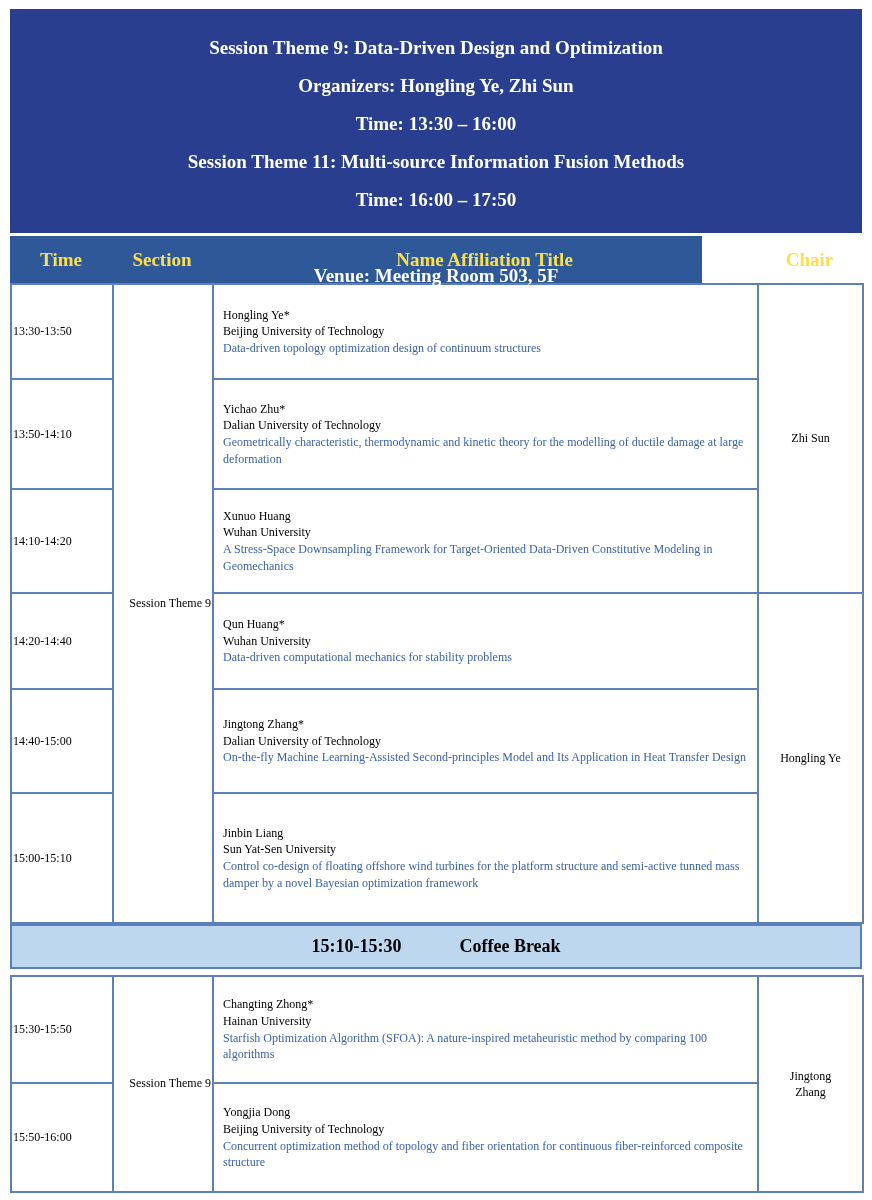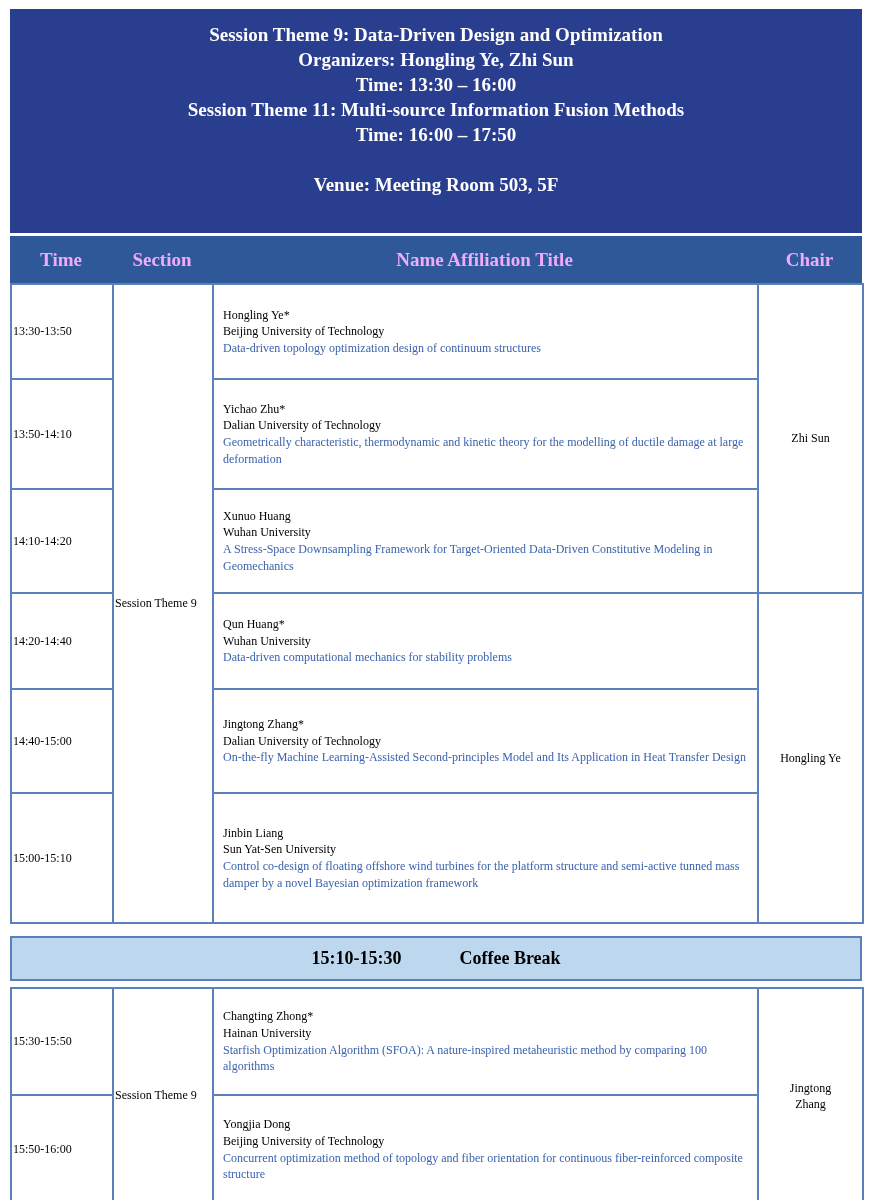--- a/index.html
+++ b/index.html
@@ -25,60 +25,60 @@
   .session-header {
     width: 852px;
     height: 224px;
     background: var(--navy);
     color: #ffffff;
     font-weight: bold;
     font-size: 19px;
     text-align: center;
     padding-top: 13px;
   }
-  .hline { min-height: 25px; line-height: 25px; }
+  .hline { min-height: 25px; line-height: 25px; margin-top: 13px; }
   
   .col-header {
     margin-top: 3px;
-    width: 852px;
+    width: 692px;
     height: 47px;
     background: var(--header-blue);
     display: grid;
     grid-template-columns: 102px 100px 545px 105px;
     align-items: center;
-    color: #f0abfc;
+    color: #fde047;
     font-weight: bold;
     font-size: 19px;
     text-align: center;
   }
   
   table.body {
     width: 852px;
     border-collapse: collapse;
     table-layout: fixed;
   }
   table.body td {
     border: 2px solid var(--border);
     font-size: 12px;
     vertical-align: middle;
   }
   td.time   { text-align: left; }
-  td.section{ text-align: left; line-height: 1.45; }
+  td.section{ text-align: right; line-height: 1.45; }
   td.name   { padding: 8px 6px 8px 9px; line-height: 1.38; }
   td.chair  { text-align: center; padding: 20px; line-height: 1.35; }
   .talk-title { color: var(--title-blue); }
   
   .b1r0 { height: 95px; }  .b1r1 { height: 110px; }
   .b1r2 { height: 104px; } .b1r3 { height: 96px; }
   .b1r4 { height: 104px; } .b1r5 { height: 130px; }
   
   .b2r0 { height: 107px; } .b2r1 { height: 109px; }
   
   .coffee {
-    margin: 12px 0 6px 0;
+    margin: 0 0 6px 0;
     width: 852px;
     height: 45px;
     background: var(--break-blue);
     border: 2px solid var(--border);
     display: flex;
     align-items: center;
     justify-content: center;
     gap: 58px;
     font-weight: bold;
     font-size: 18px;

